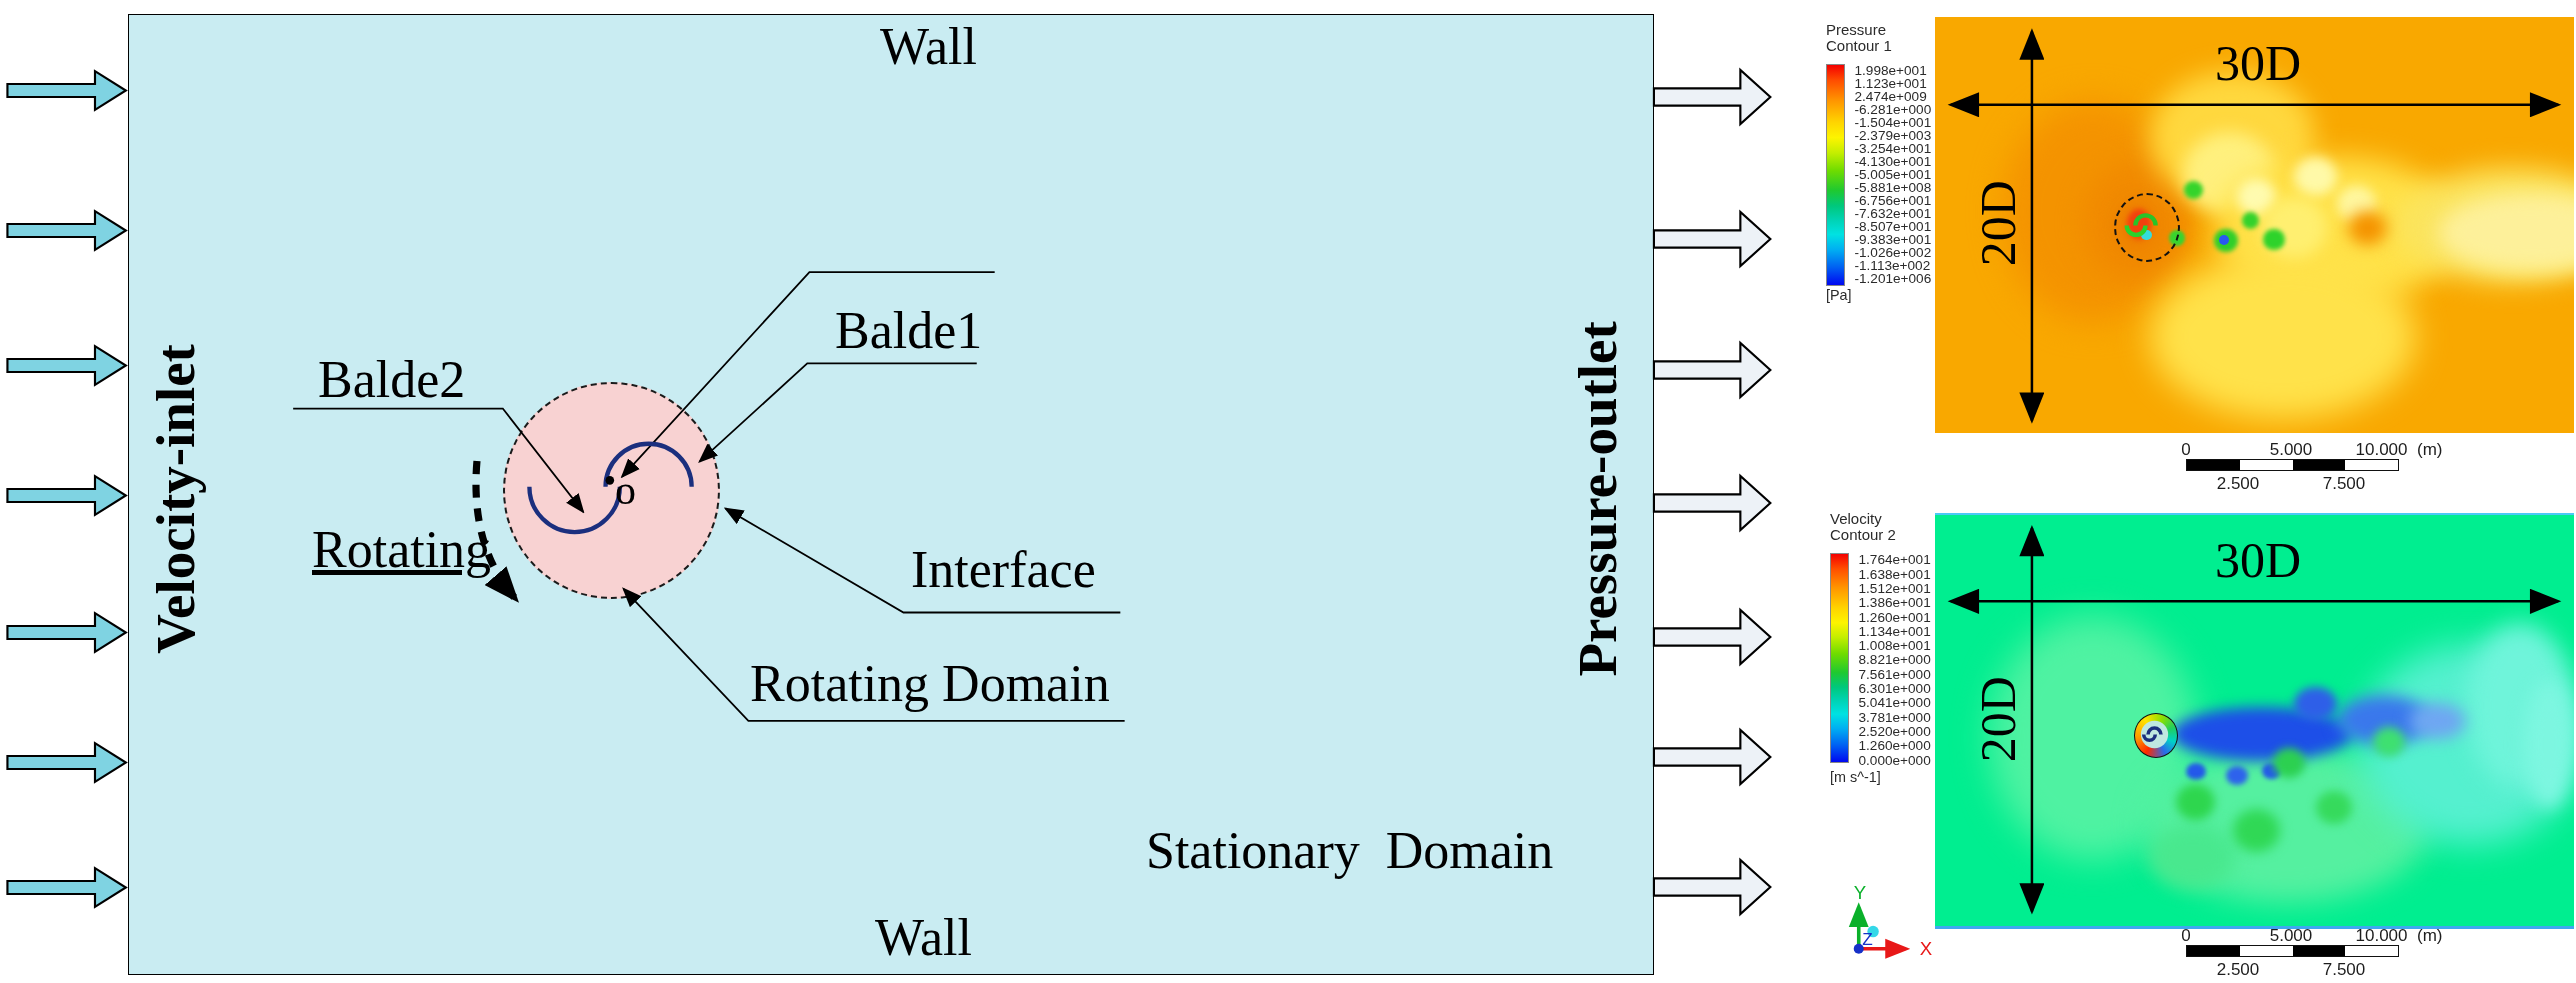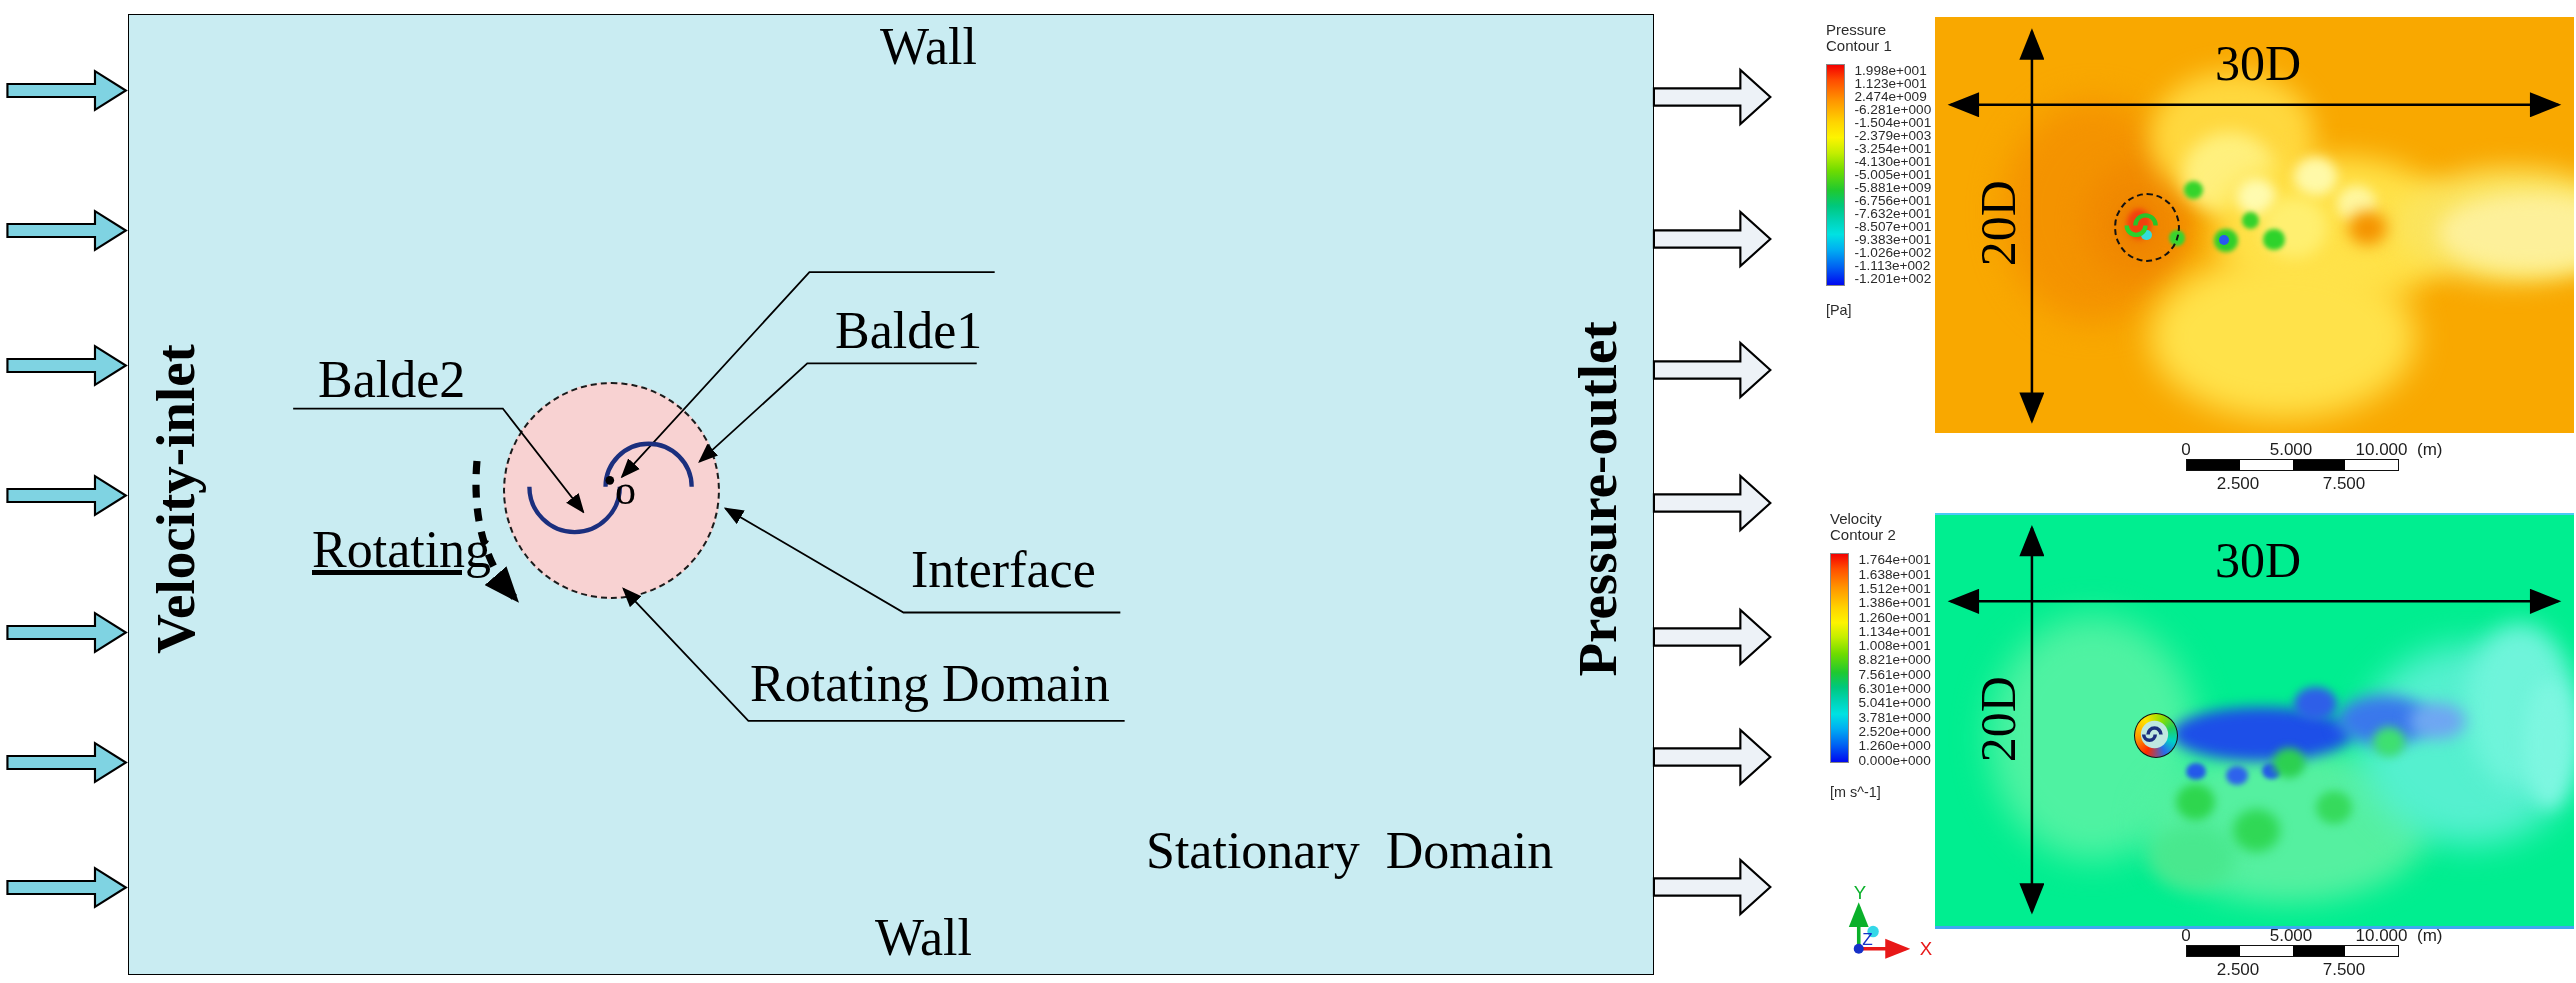--- a/index.html
+++ b/index.html
@@ -17,21 +17,21 @@
   .blob{position:absolute;border-radius:50%;}
   
   .legend{position:absolute;font-family:"Liberation Sans", sans-serif;color:#2b2b2b;}
   .legend .title{font-size:15px;line-height:1.08;margin-bottom:10px;}
   .legend .row{display:flex;align-items:flex-start;}
   .cbar{width:16.5px;border:0.7px solid #888;
         background:linear-gradient(to bottom,#f40000 0%,#ff4d00 7%,#ff9400 16%,#ffd400 26%,
         #fdf400 33%,#c4ee00 40%,#6fdc00 48%,#1fc930 57%,#00c87c 64%,#00d4b8 71%,
         #00e2e2 77%,#00aef2 84%,#0060f2 92%,#0008f0 100%);}
   .vals{margin-left:10px;font-size:13.6px;}
-  .unit{font-size:14.4px;margin-top:16px;}
+  .unit{font-size:14.4px;margin-top:1px;}
   
   .sbar{position:absolute;width:273px;height:56px;font-family:"Liberation Sans", sans-serif;
         font-size:17px;color:#1d1d1d;}
   .sbar .t{position:absolute;top:0;transform:translateX(-50%);white-space:pre;}
   .sbar .b{position:absolute;top:34px;transform:translateX(-50%);}
   .sbar .bar{position:absolute;left:24px;top:18.7px;width:211px;height:10px;border:1.4px solid #111;
              display:flex;}
   .sbar .seg{flex:1 1 0;}
   .sb-k{background:#000;} .sb-w{background:#fff;}
   .arrow-wrap{position:absolute;}
@@ -141,28 +141,28 @@
       <div class="vals" id="pressureVals" style="line-height:13px;">
           <div>1.998e+001</div>
           <div>1.123e+001</div>
           <div>2.474e+009</div>
           <div>-6.281e+000</div>
           <div>-1.504e+001</div>
           <div>-2.379e+003</div>
           <div>-3.254e+001</div>
           <div>-4.130e+001</div>
           <div>-5.005e+001</div>
-          <div>-5.881e+009</div>
+          <div>-5.881e+008</div>
           <div>-6.756e+001</div>
           <div>-7.632e+001</div>
           <div>-8.507e+001</div>
           <div>-9.383e+001</div>
           <div>-1.026e+002</div>
           <div>-1.113e+002</div>
-          <div>-1.201e+002</div>
+          <div>-1.201e+006</div>
         </div>
     </div>
     <div class="unit">[Pa]</div>
   </div>
 
   <div class="legend" style="left:1830px;top:511px;">
     <div class="title">
       <div>Velocity</div>
       <div>Contour 2</div>
     </div>

